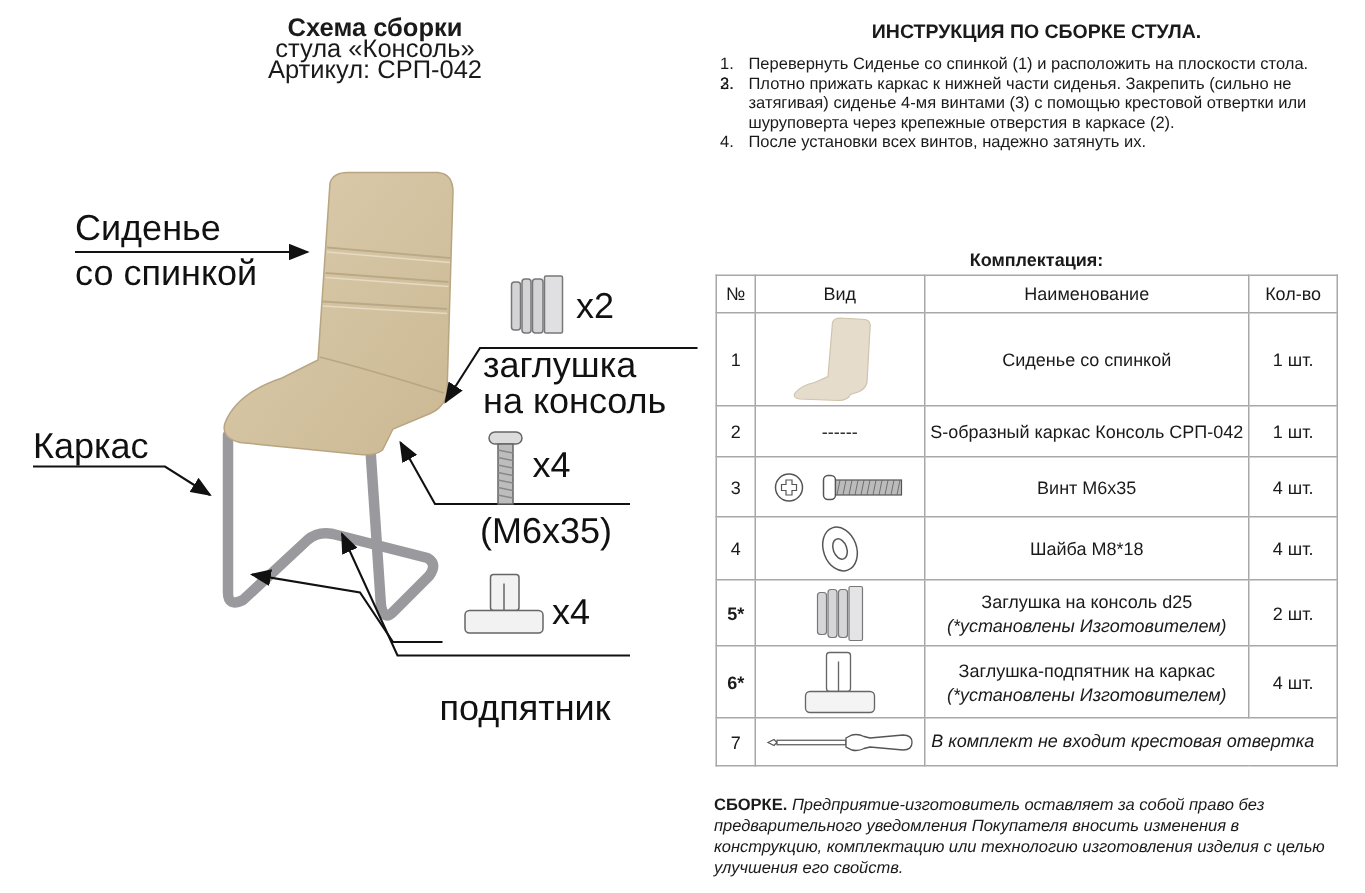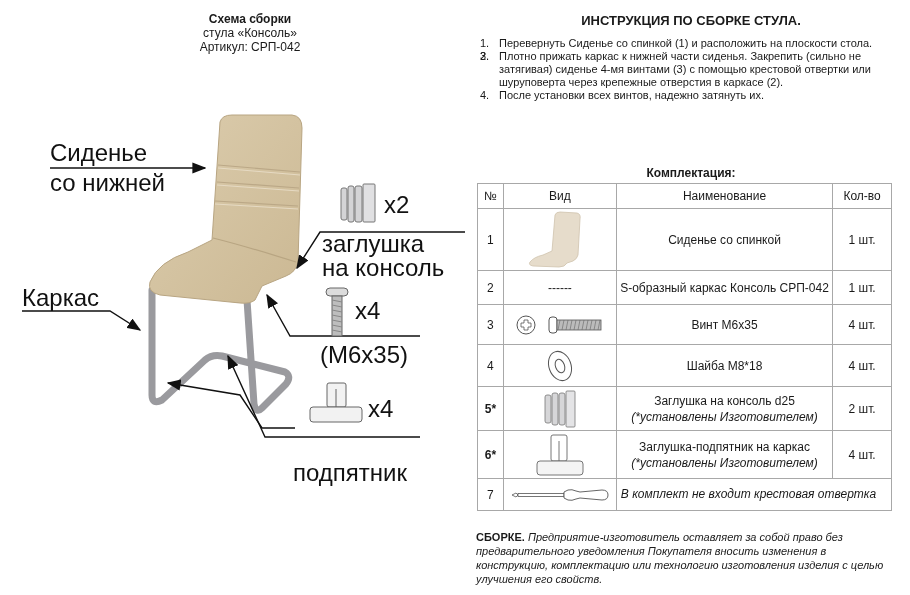--- a/index.html
+++ b/index.html
@@ -1,19 +1,19 @@
 <!DOCTYPE html>
 <html><head>
 <meta charset="utf-8">
 <style>
   html, body { margin:0; padding:0; background:#ffffff; }
   body { width:910px; height:595px; position:relative; overflow:hidden; font-family:"Liberation Sans", sans-serif; color:#1a1a1a; }
   .abs { position:absolute; }
   
-  #left-head { left:150px; top:12px; width:200px; text-align:center; font-size:12px; line-height:14px; }
+  #left-head { left:150px; top:12px; width:200px; text-align:center; font-size:17px; line-height:14px; }
   #left-head .b { font-weight:bold; }
   
   .lbl { position:absolute; font-size:24px; line-height:26px; color:#111; white-space:nowrap; }
   
   #right { left:476px; top:0; width:430px; }
   #r-title { position:absolute; left:0; top:13px; width:430px; text-align:center; font-weight:bold; font-size:13px; }
   #steps { position:absolute; left:0; top:37px; width:430px; font-size:11px; line-height:13px; margin:0; padding:0; list-style:none; }
   #steps li { position:relative; padding-left:23px; margin:0; }
   #steps li .num { position:absolute; left:4px; top:0; }
   #kompl { position:absolute; left:0; top:166px; width:430px; text-align:center; font-weight:bold; font-size:12px; }
@@ -97,21 +97,21 @@
     </g>
 
     <g stroke="#666" stroke-width="1" fill="#f2f2f2">
       <rect x="327" y="383" width="19" height="24" rx="2"></rect>
       <line x1="336" y1="389" x2="336" y2="407"></line>
       <rect x="310" y="407" width="52" height="15" rx="3"></rect>
     </g>
   </svg>
 
   <div class="lbl" style="left:50px;top:140px;">Сиденье</div>
-  <div class="lbl" style="left:50px;top:170px;">со нижней</div>
+  <div class="lbl" style="left:50px;top:170px;">со спинкой</div>
   <div class="lbl" style="left:22px;top:285px;">Каркас</div>
   <div class="lbl" style="left:384px;top:192px;">x2</div>
   <div class="lbl" style="left:322px;top:231px;">заглушка</div>
   <div class="lbl" style="left:322px;top:255px;">на консоль</div>
   <div class="lbl" style="left:355px;top:298px;">x4</div>
   <div class="lbl" style="left:320px;top:342px;">(M6x35)</div>
   <div class="lbl" style="left:368px;top:396px;">x4</div>
   <div class="lbl" style="left:293px;top:460px;">подпятник</div>
 </div>
 

